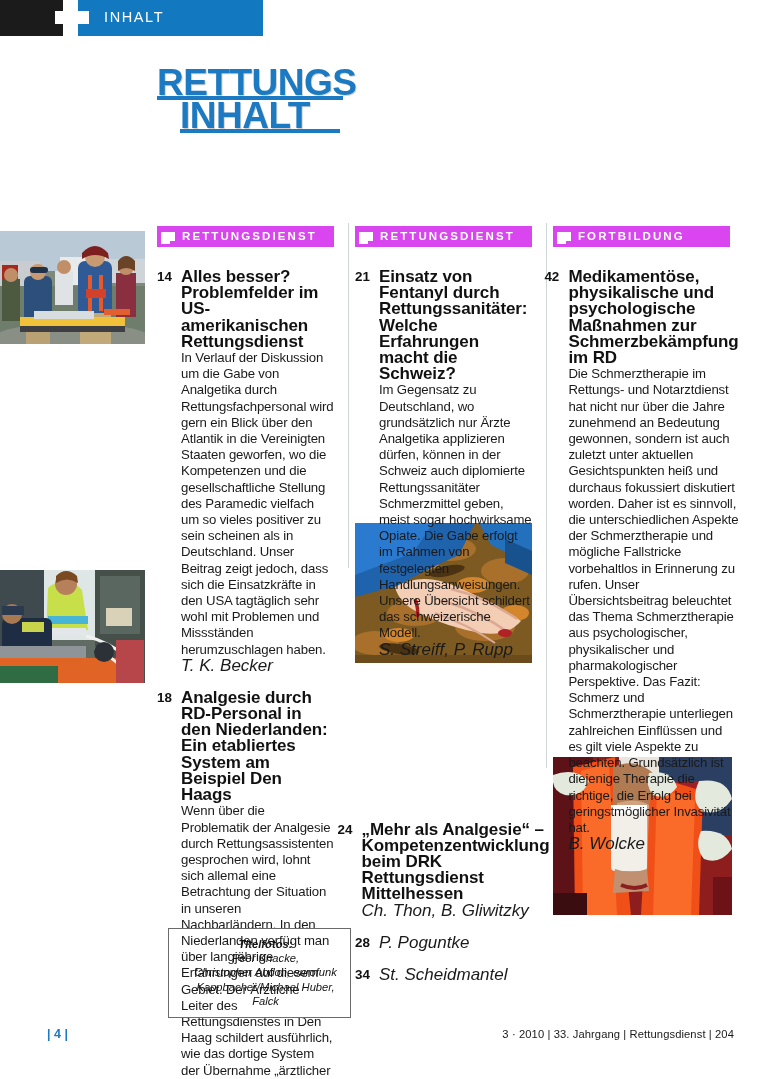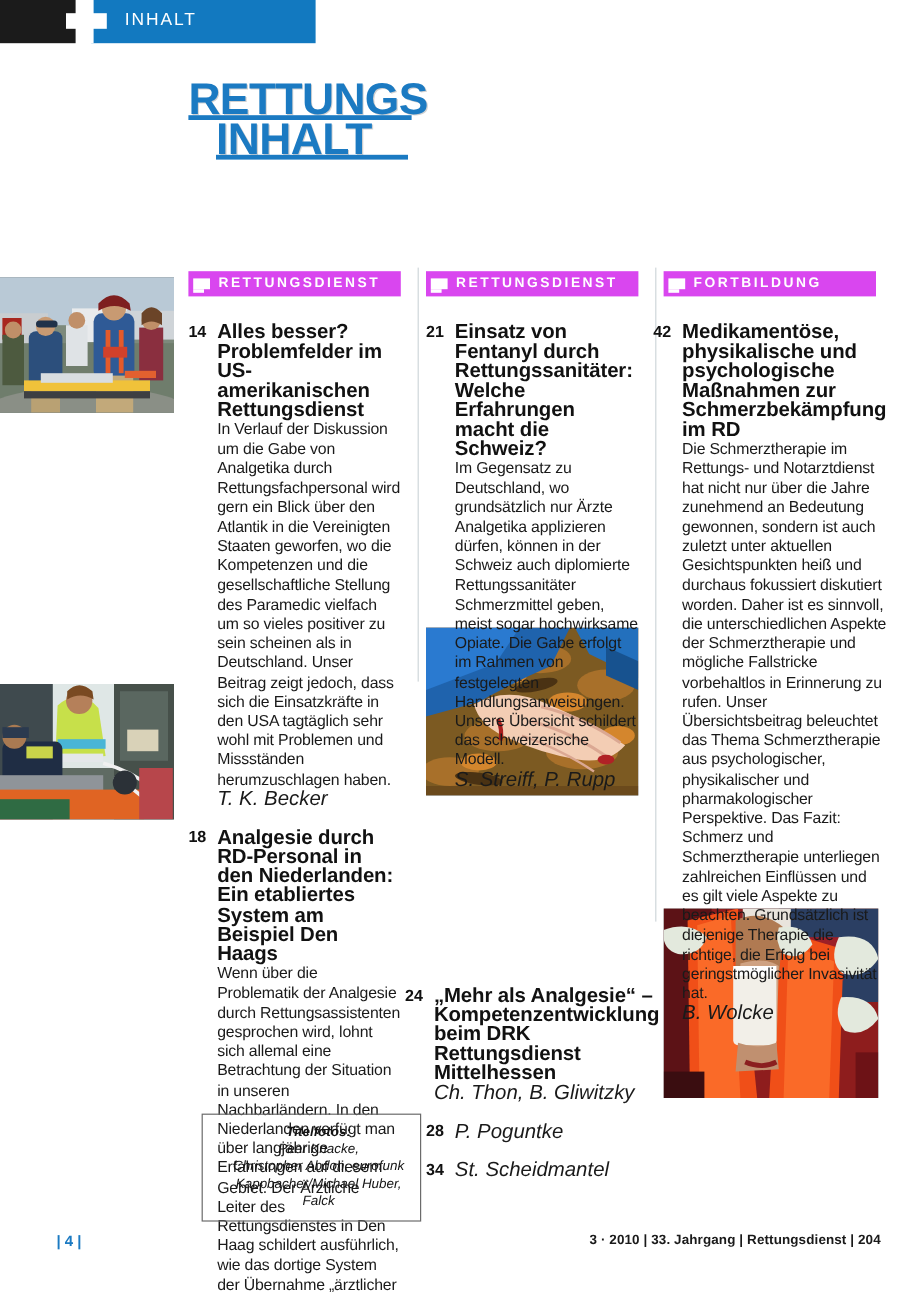--- a/index.html
+++ b/index.html
@@ -222,21 +222,21 @@
     top: 1027px;
     font-size: 12.5px;
     font-weight: bold;
     color: #1b7ac2;
   }
   .footer-right {
     position: absolute;
     right: 30px;
     top: 1028px;
     font-size: 11.2px;
-    font-weight: bold;
+    font-weight: normal;
     color: #1a1a1a;
     letter-spacing: 0.1px;
     text-align: center;
   }
 </style>
 </head>
 <body>
 
 <div class="topbar">
   <div class="topbar-black"></div>

